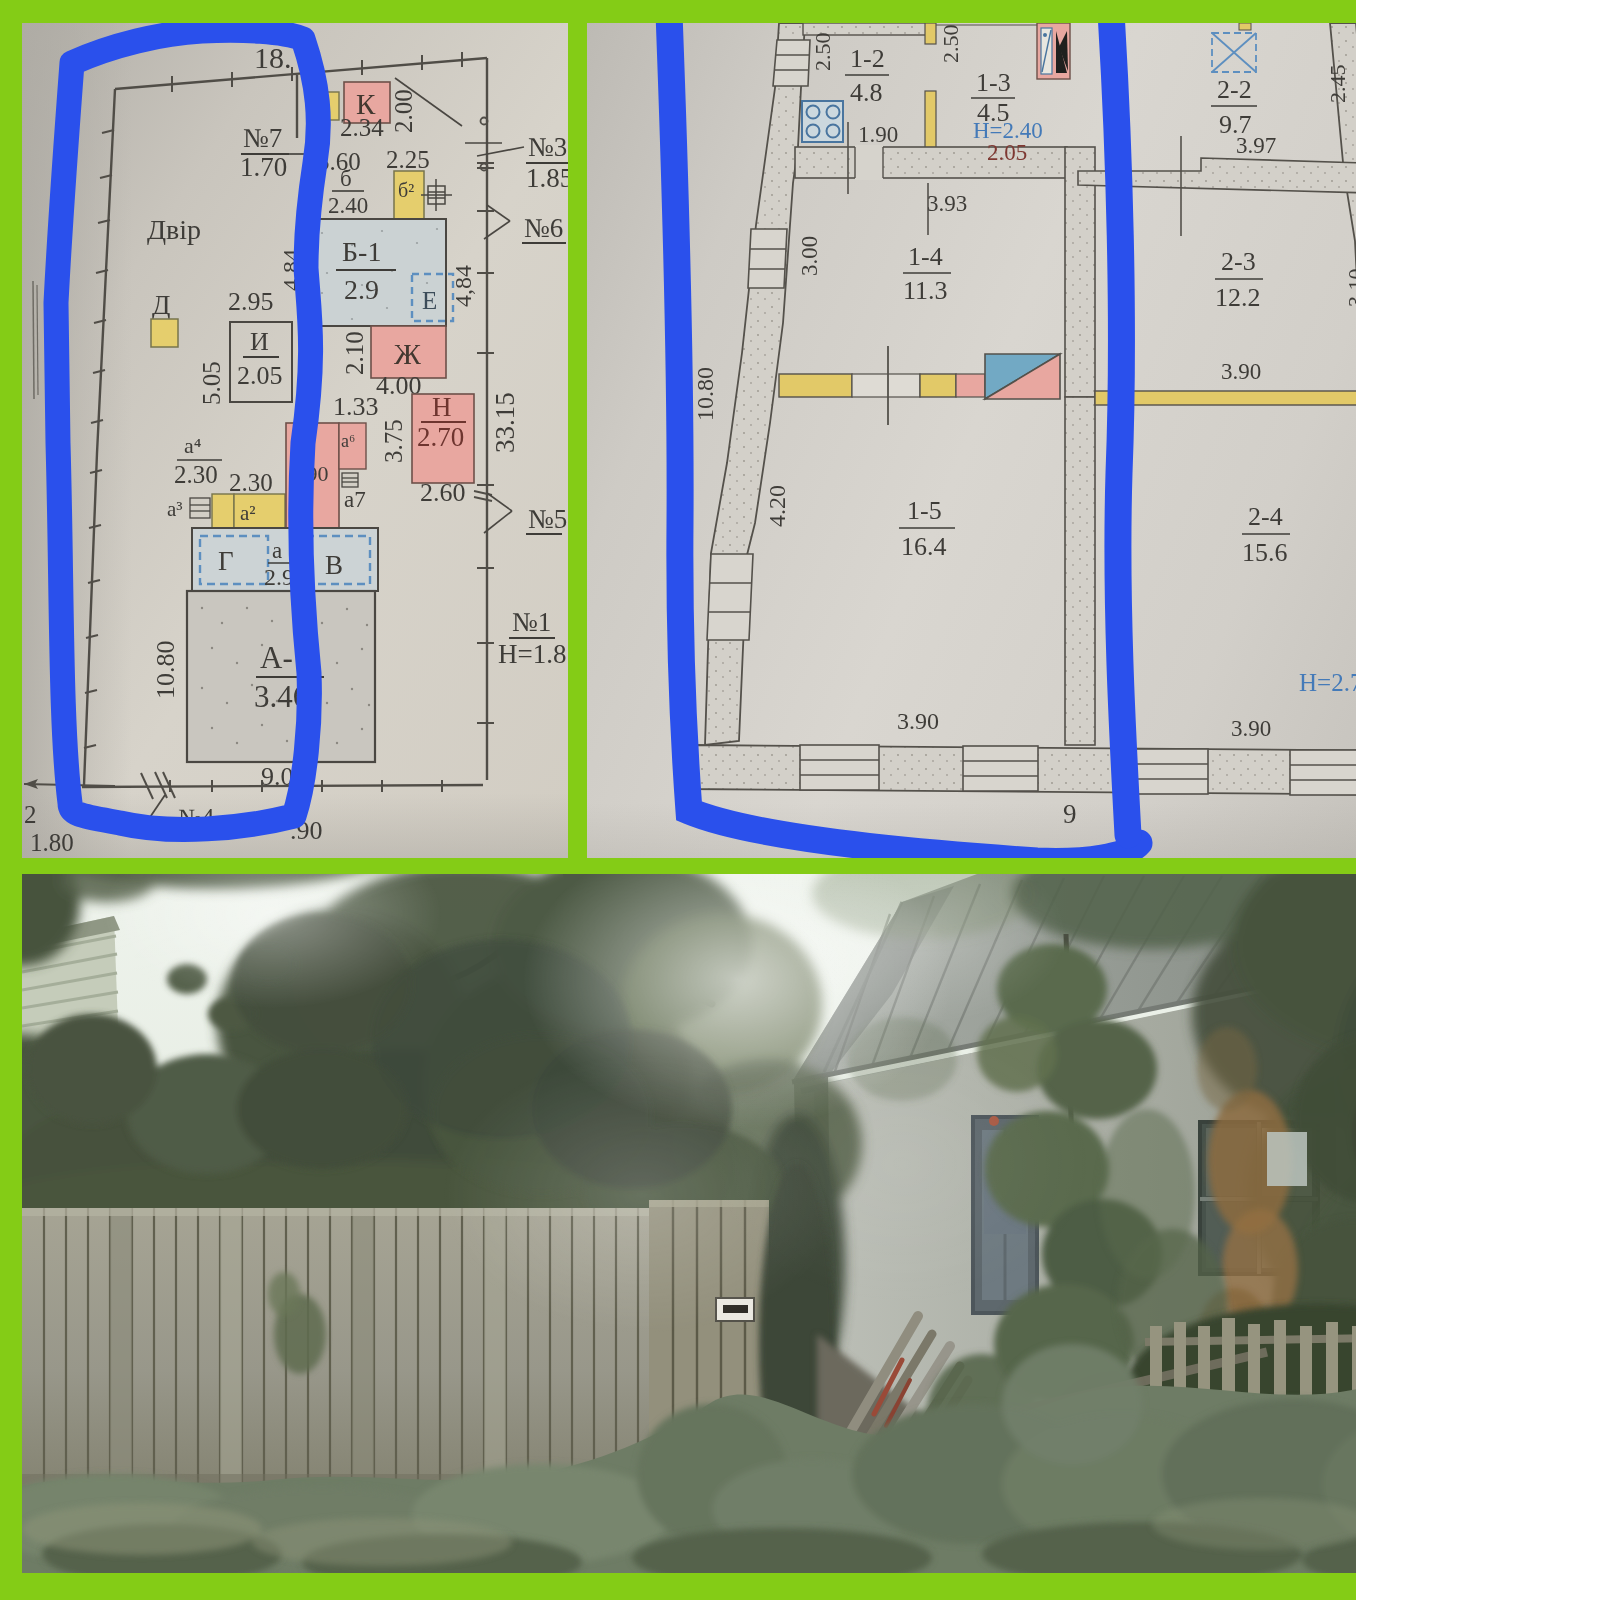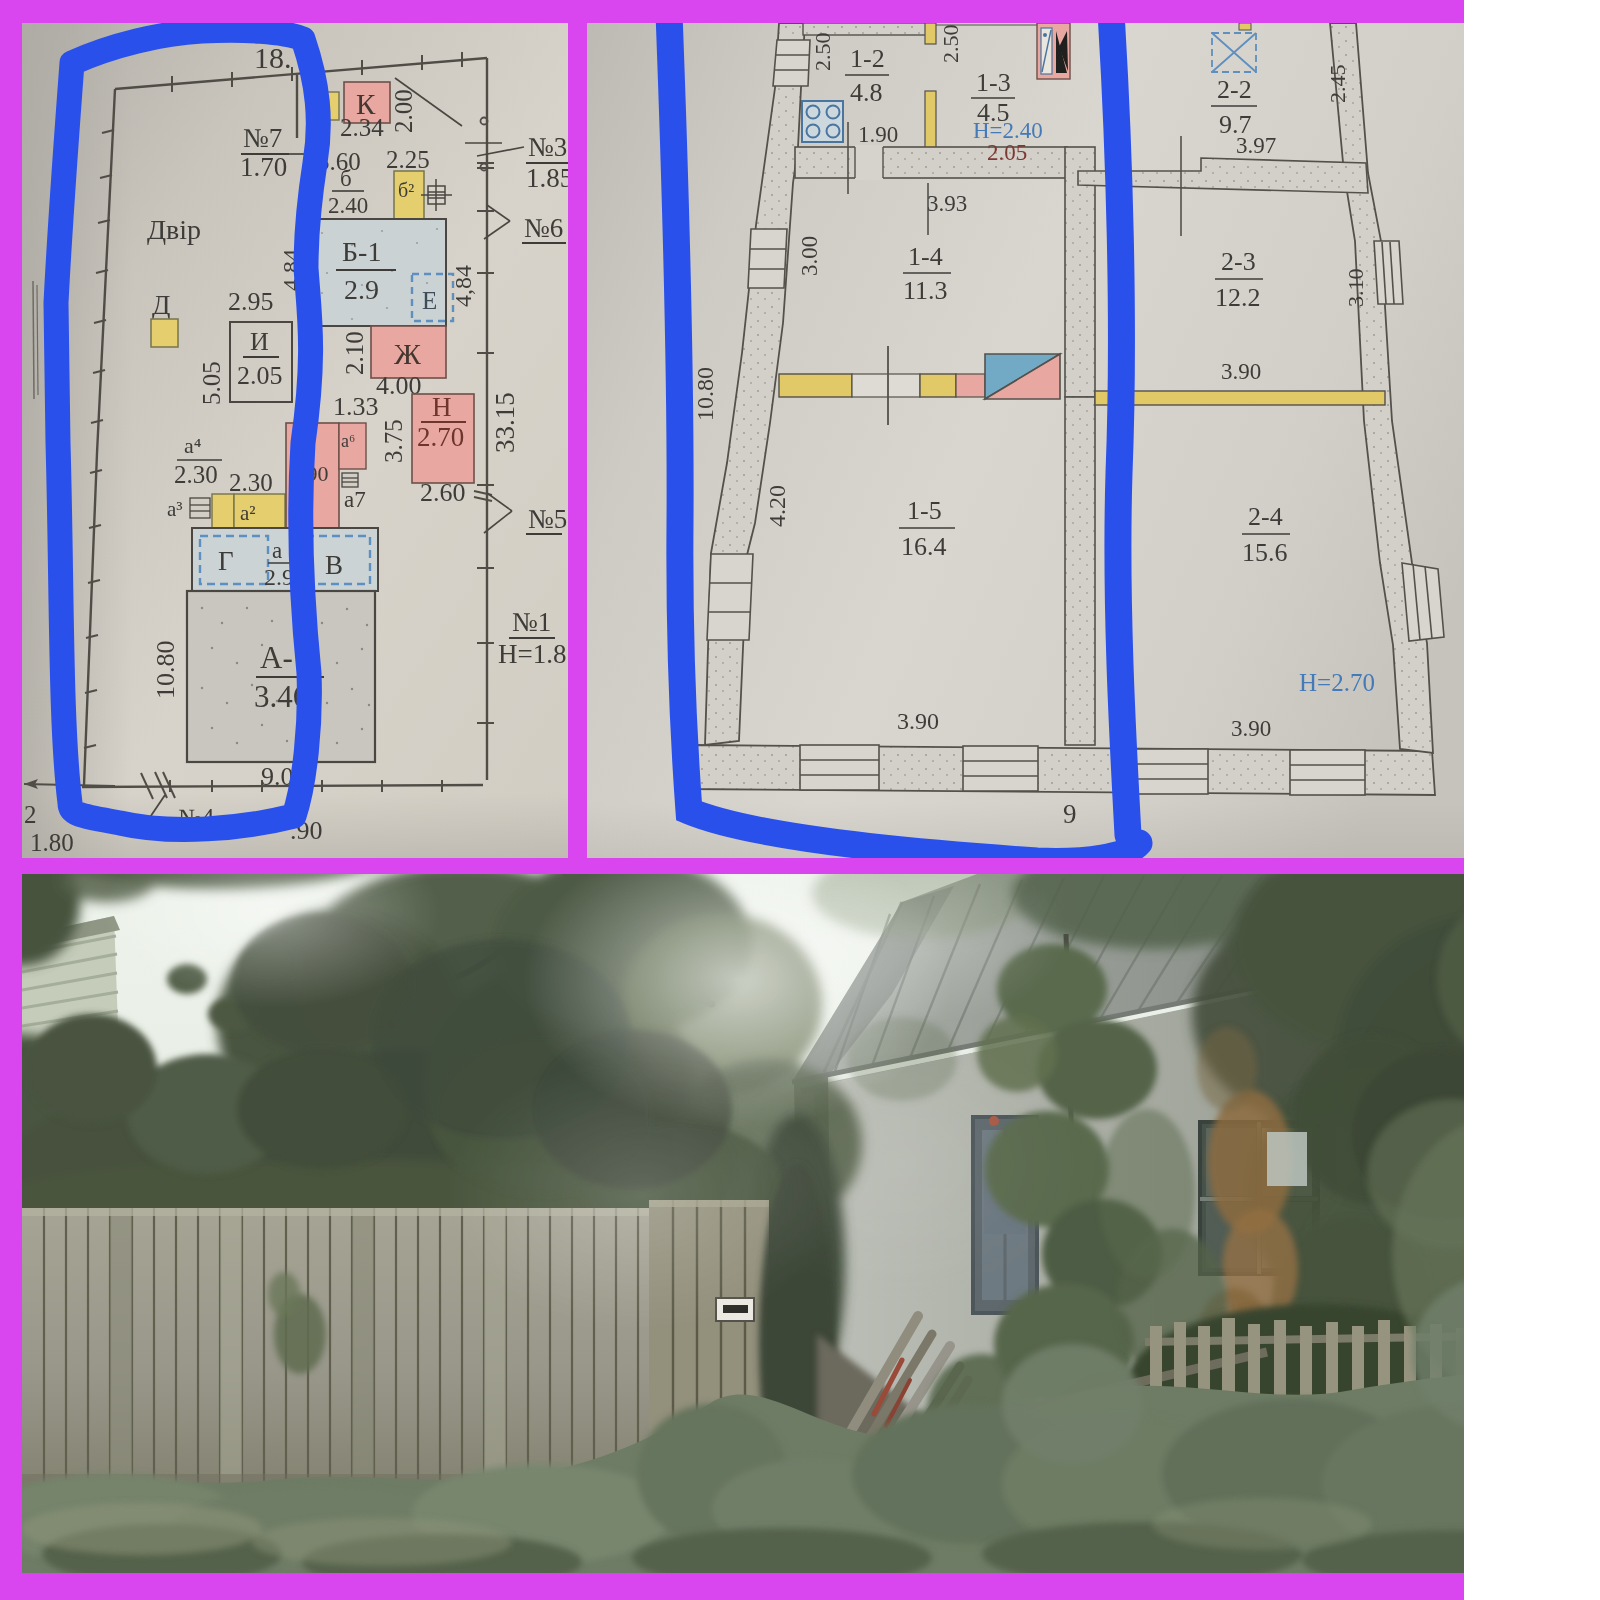--- a/index.html
+++ b/index.html
@@ -1,16 +1,16 @@
 <!DOCTYPE html>
 <html><head>
 <meta charset="utf-8">
 <style>
 html,body{margin:0;padding:0;background:#ffffff;}
-#canvas{position:relative;width:1464px;height:1600px;background:#d946ef;overflow:hidden;
+#canvas{position:relative;width:1356px;height:1600px;background:#84cc16;overflow:hidden;
 font-family:"Liberation Serif", serif;}
 .panel{position:absolute;}
 #p1{left:22px;top:23px;width:546px;height:835px;}
 #p2{left:587px;top:23px;width:989px;height:835px;}
 #p3{left:22px;top:874px;width:1554px;height:699px;}
 svg{display:block;}
 </style>
 </head>
 <body>
 <div id="canvas">

